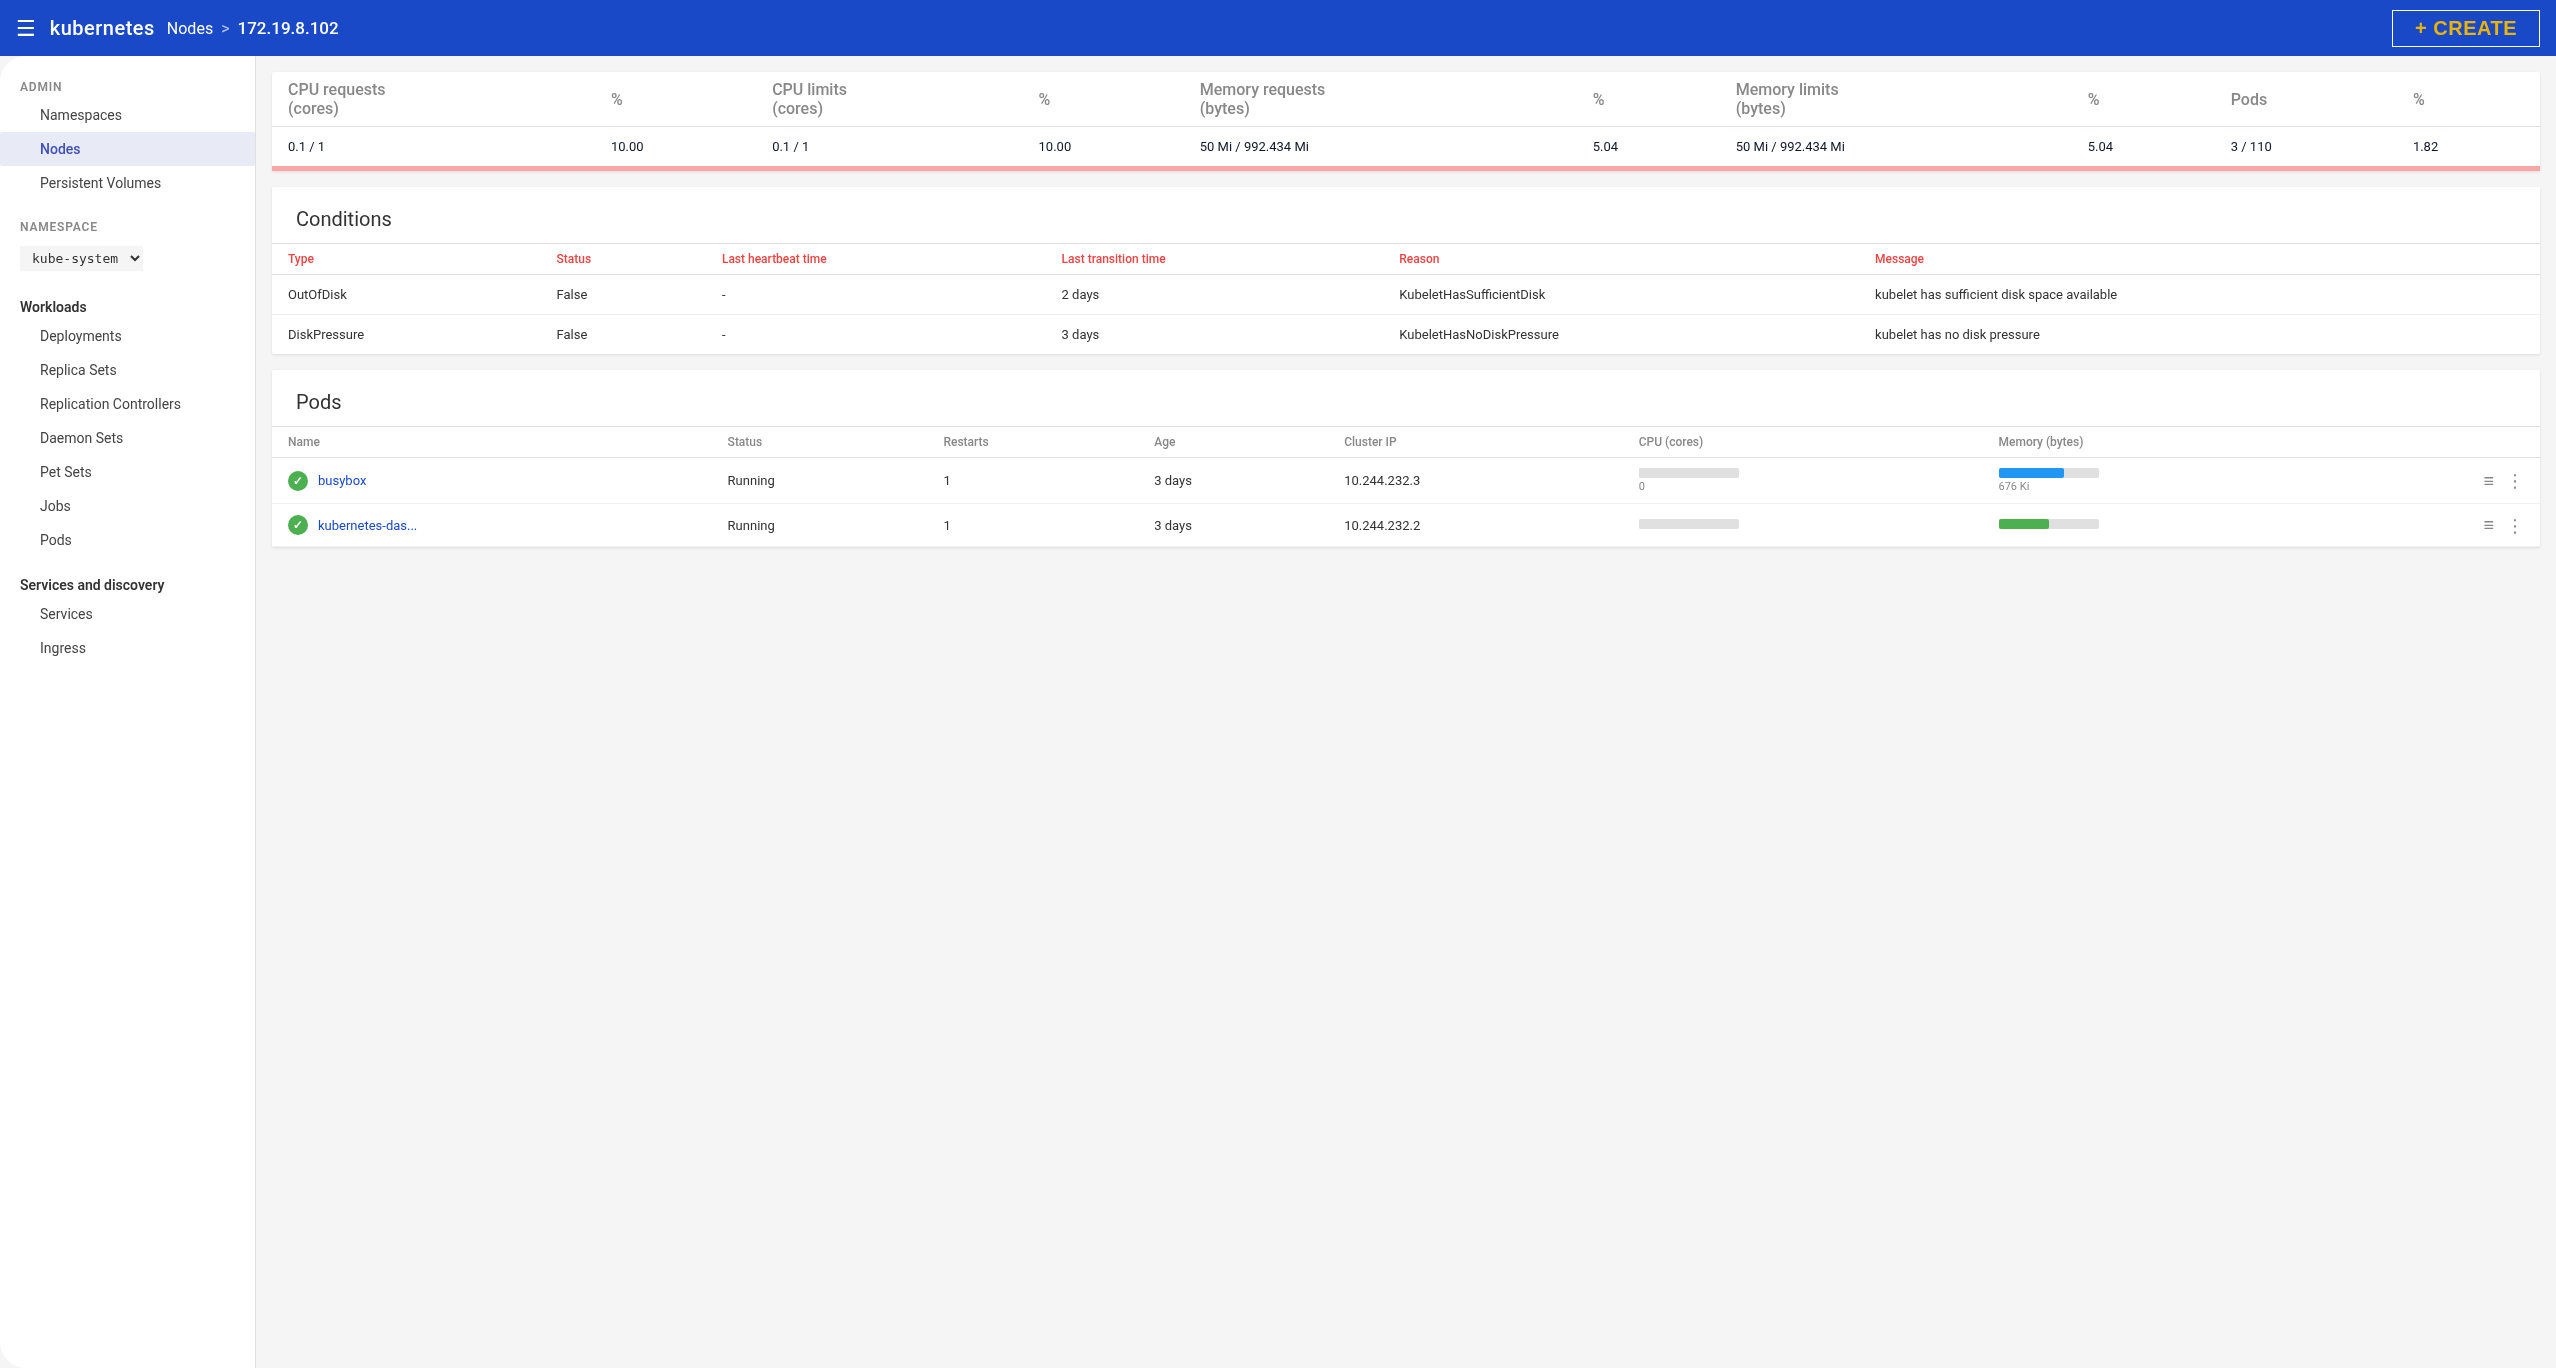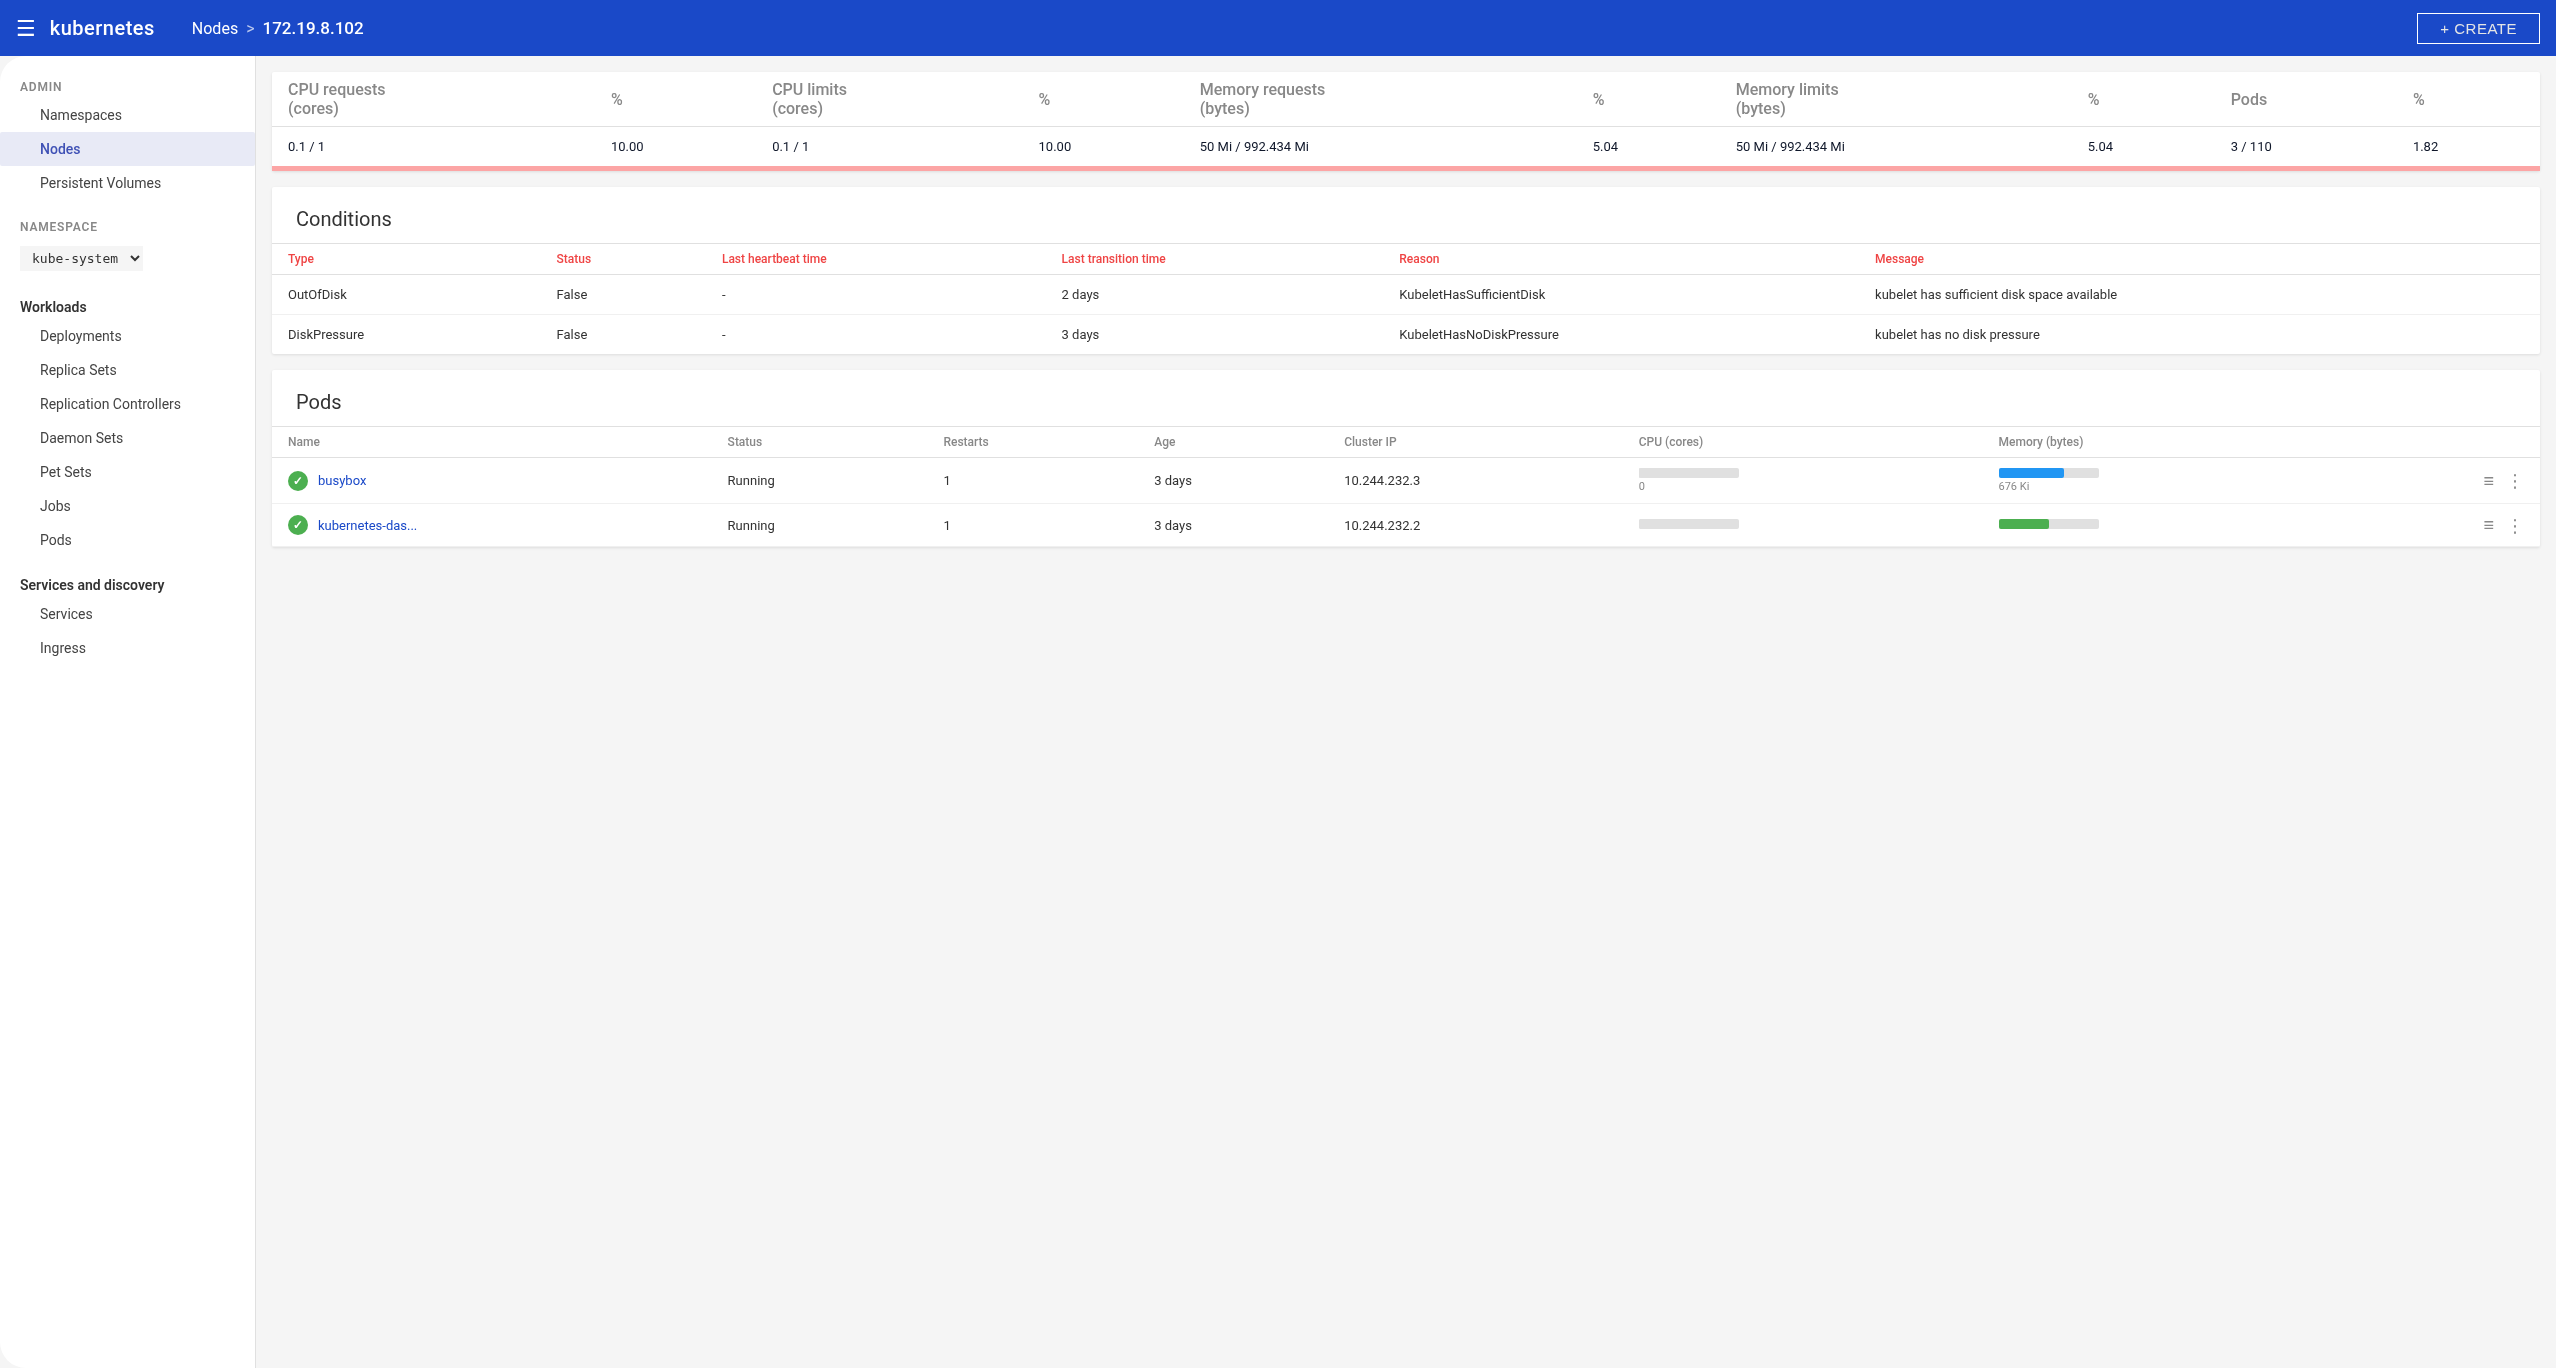--- a/index.html
+++ b/index.html
@@ -21,41 +21,41 @@
       cursor: pointer;
       margin-right: 14px;
       color: white;
       user-select: none;
     }
     .topbar-brand {
       font-size: 20px;
       font-weight: 500;
       letter-spacing: 0.5px;
       color: white;
-      margin-right: 37px;
+      margin-right: 12px;
       text-align: center;
     }
     .topbar-breadcrumb {
       display: flex;
       align-items: center;
       gap: 8px;
       font-size: 16px;
       color: white;
       font-weight: 400;
     }
     .topbar-breadcrumb .sep { color: rgba(255,255,255,0.7); }
     .topbar-breadcrumb .current { font-weight: 500; font-size: 17px; }
     .topbar-spacer { flex: 1; }
     .create-btn {
       background: transparent;
       border: 1.5px solid white;
-      color: #e5e5e5;
+      color: #eab308;
       padding: 6px 22px;
-      font-size: 15px;
-      font-weight: 400;
+      font-size: 20px;
+      font-weight: 700;
       cursor: pointer;
       letter-spacing: 0.5px;
       display: flex;
       align-items: center;
       gap: 6px;
     }
 
     
     .layout { display: flex; flex: 1; overflow: hidden; border-radius: 26px; }
 

